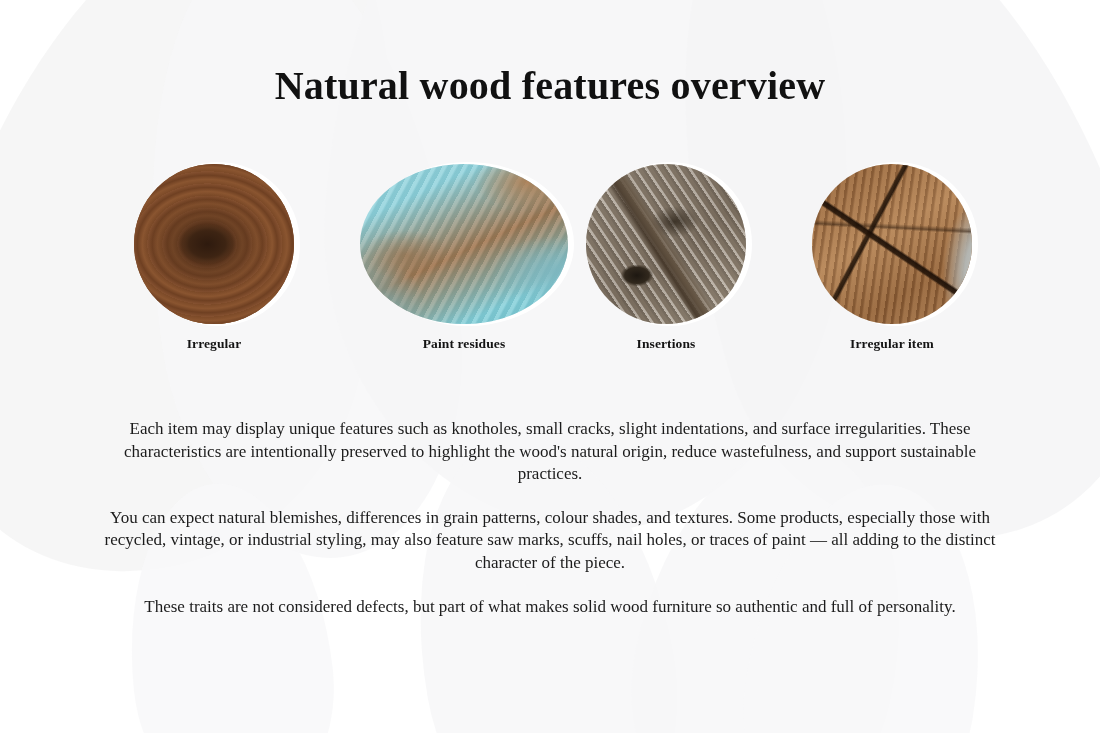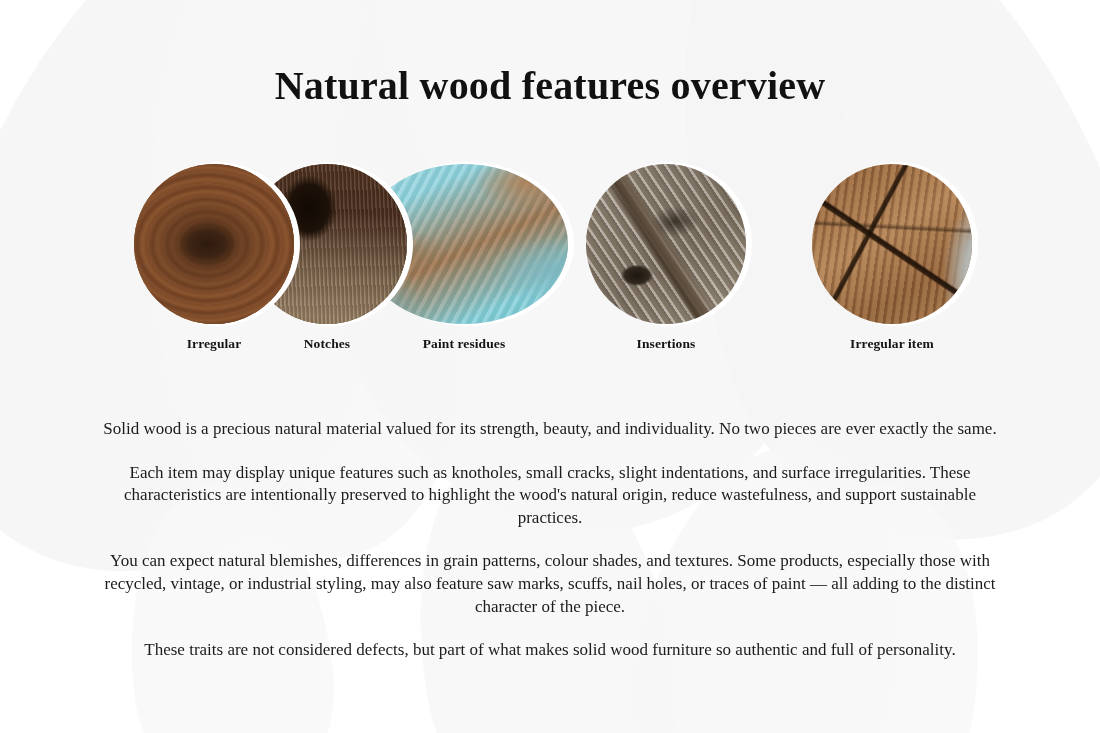--- a/index.html
+++ b/index.html
@@ -261,26 +261,20 @@
 <div class="page">
 
   <div class="title">Natural wood features overview</div>
 
   <div class="strip" id="feature-strip">
       <div class="feature" style="left: 0px; z-index: 100;">
         <div class="disc">
           <div class="tex tex-knot"></div>
         </div>
         <div class="label">Irregular</div>
-      </div>
-      <div class="feature" style="left: 113px; z-index: 99;">
-        <div class="disc">
-          <div class="tex tex-notch"></div>
-        </div>
-        <div class="label">Notches</div>
       </div>
       <div class="feature" style="left: 226px; z-index: 98; padding-left: 48px;">
         <div class="disc">
           <div class="tex tex-paint"></div>
         </div>
         <div class="label">Paint residues</div>
       </div>
       <div class="feature" style="left: 452px; z-index: 96;">
         <div class="disc">
           <div class="tex tex-ins"></div>
@@ -289,19 +283,18 @@
       </div>
       <div class="feature" style="left: 678px; z-index: 94;">
         <div class="disc">
           <div class="tex tex-gaps"></div>
         </div>
         <div class="label">Irregular item</div>
       </div>
     </div>
 
   <div class="body-copy">
-    <p class="p1">Solid wood is a precious natural material valued for its strength, beauty, and individuality. No two pieces are ever exactly the same.</p>
     <p class="p2">Each item may display unique features such as knotholes, small cracks, slight indentations, and surface irregularities. These characteristics are intentionally preserved to highlight the wood's natural origin, reduce wastefulness, and support sustainable practices.</p>
     <p class="p3">You can expect natural blemishes, differences in grain patterns, colour shades, and textures. Some products, especially those with recycled, vintage, or industrial styling, may also feature saw marks, scuffs, nail holes, or traces of paint — all adding to the distinct character of the piece.</p>
     <p class="p4">These traits are not considered defects, but part of what makes solid wood furniture so authentic and full of personality.</p>
   </div>
 
 </div>
 
 </body></html>

